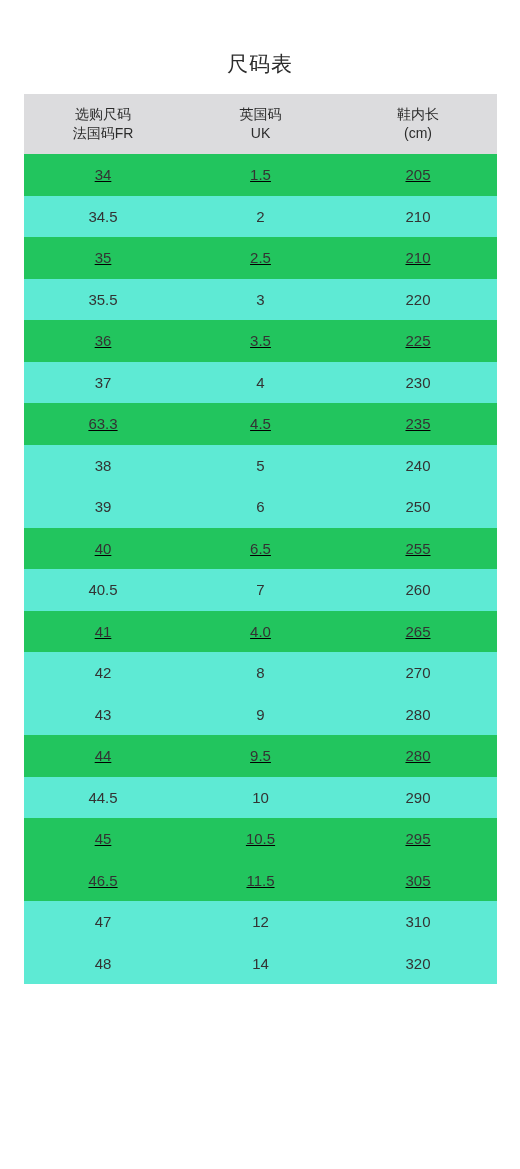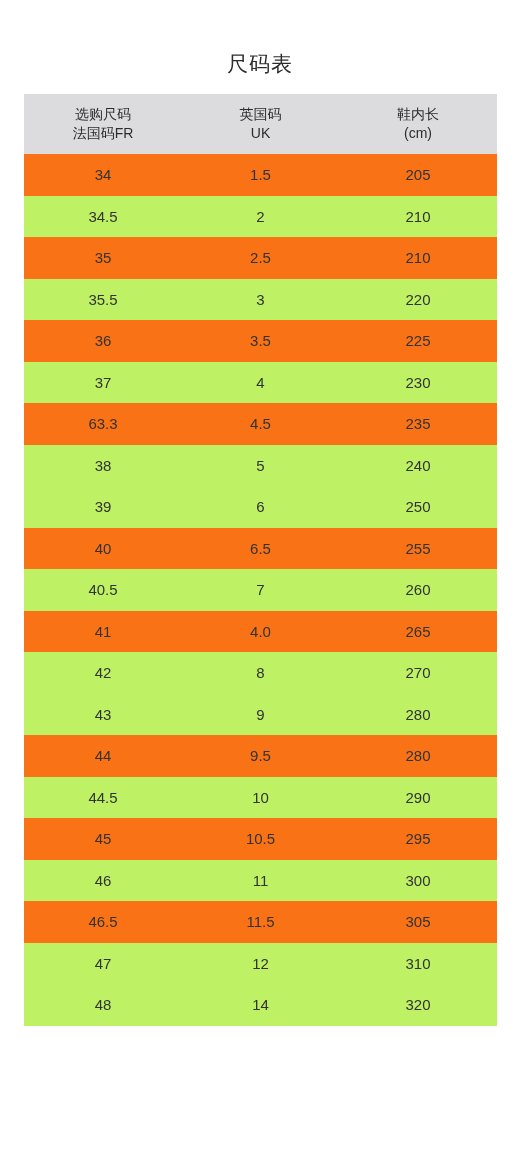--- a/index.html
+++ b/index.html
@@ -61,24 +61,25 @@
     height: 41.5px;
     padding: 0;
     font-size: 15px;
     font-weight: 400;
     color: #333333;
     text-align: center;
     vertical-align: middle;
     line-height: 41.5px;
   }
   .size-table tbody tr.odd {
-    background: #f97316;
+    background: #22c55e;
+    text-decoration: underline;
   }
   .size-table tbody tr.even {
-    background: #bef264;
+    background: #5eead4;
   }
 </style>
 </head>
 <body>
 
 <div class="page">
 
   <h1 class="chart-title">尺码表</h1>
 
   <table class="size-table">
@@ -182,25 +183,20 @@
         <tr class="even">
           <td>44.5</td>
           <td>10</td>
           <td>290</td>
         </tr>
         <tr class="odd">
           <td>45</td>
           <td>10.5</td>
           <td>295</td>
         </tr>
-        <tr class="even">
-          <td>46</td>
-          <td>11</td>
-          <td>300</td>
-        </tr>
         <tr class="odd">
           <td>46.5</td>
           <td>11.5</td>
           <td>305</td>
         </tr>
         <tr class="even">
           <td>47</td>
           <td>12</td>
           <td>310</td>
         </tr>

